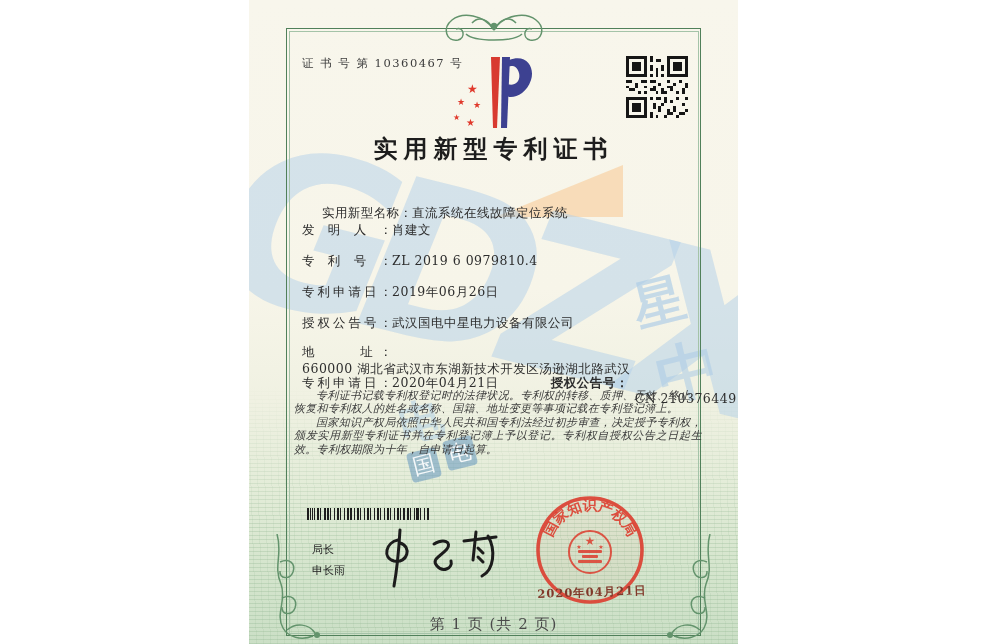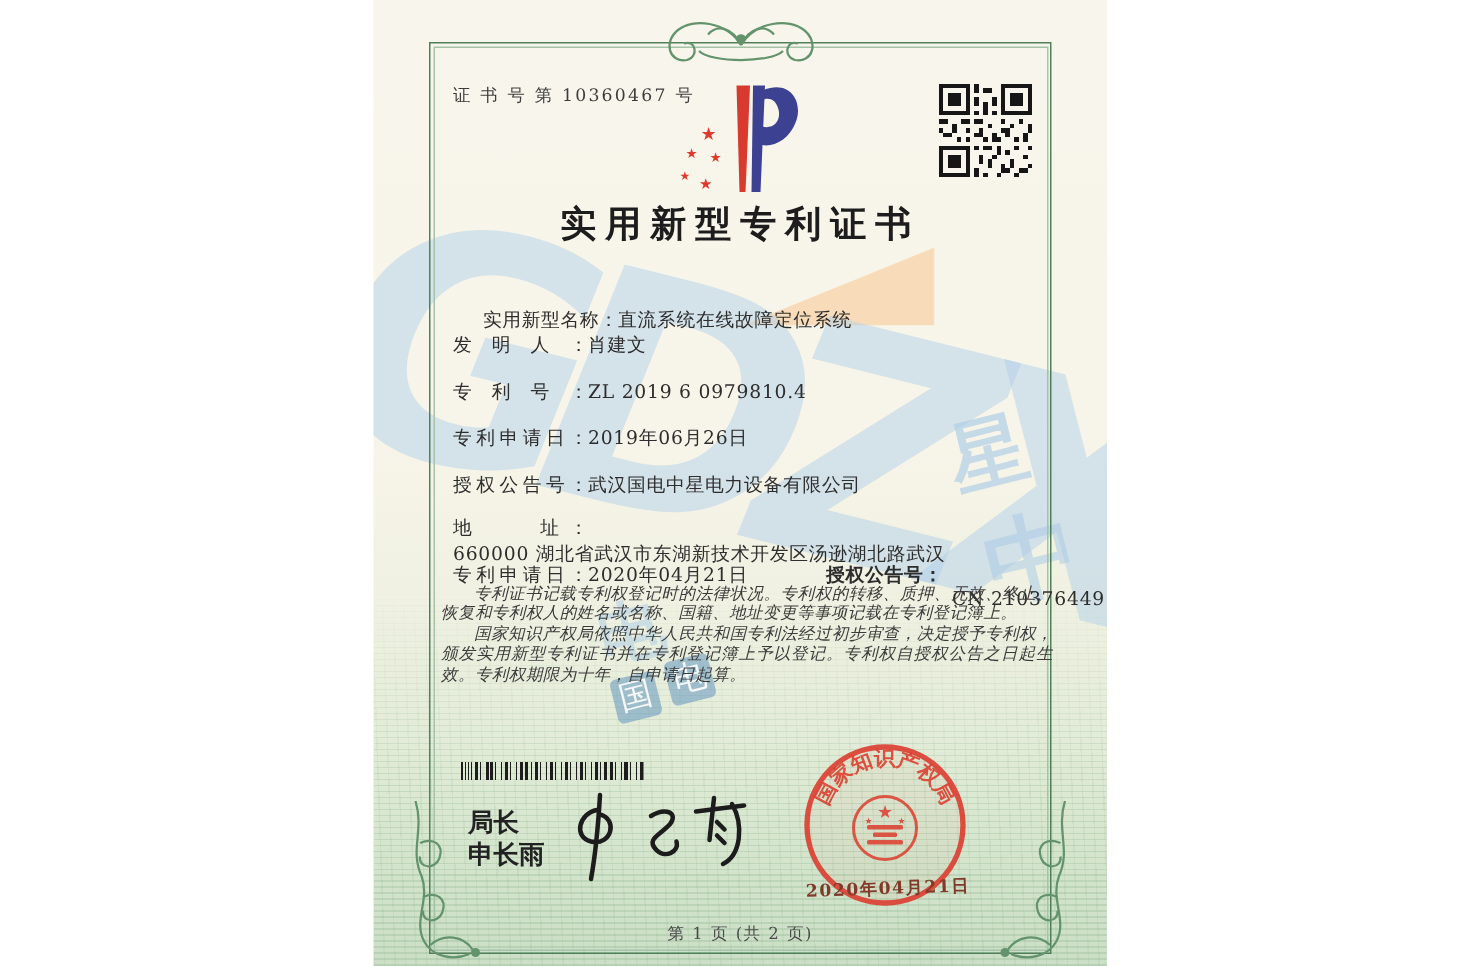--- a/index.html
+++ b/index.html
@@ -55,28 +55,28 @@
 
   .paras { position:absolute; left:45px; right:36px; top:389px; font-size:11px;
     line-height:13.4px; color:#3b3b3b; font-style:italic; letter-spacing:0.3px; text-align:justify; }
   .paras p { text-indent:2em; }
 
   .barcode { position:absolute; left:58px; top:508px; width:122px; height:12px;
     background:
       repeating-linear-gradient(90deg,#1d1d1d 0 2px,rgba(0,0,0,0) 2px 3px,#1d1d1d 3px 4px,rgba(0,0,0,0) 4px 7px,#1d1d1d 7px 8px,rgba(0,0,0,0) 8px 10px),
       repeating-linear-gradient(90deg,rgba(0,0,0,0) 0 5px,#1d1d1d 5px 6px,rgba(0,0,0,0) 6px 13px); }
 
-  .signer { position:absolute; left:63px; top:539px; font-size:17px; font-weight:700; color:#222; line-height:21px; }
+  .signer { position:absolute; left:63px; top:539px; font-size:11px; font-weight:400; color:#222; line-height:21px; }
   .signature { position:absolute; left:125px; top:524px; }
 
   .seal { position:absolute; left:283px; top:492px; width:116px; height:116px; z-index:4; mix-blend-mode:multiply; }
   .seal-date { position:absolute; left:278px; top:585px; width:130px; text-align:center; z-index:5;
     font-size:11.5px; font-weight:bold; color:#81392a; letter-spacing:1px; transform:rotate(-2deg); }
 
-  .footer { position:absolute; left:0; right:0; top:615px; text-align:center; font-size:11px;
+  .footer { position:absolute; left:0; right:0; top:615px; text-align:center; font-size:15px;
     letter-spacing:1px; color:#4a4a4a; }
 </style>
 </head>
 <body>
 
 <div class="stage">
   <div class="paper">
 
     <div class="guilloche"></div>
 

